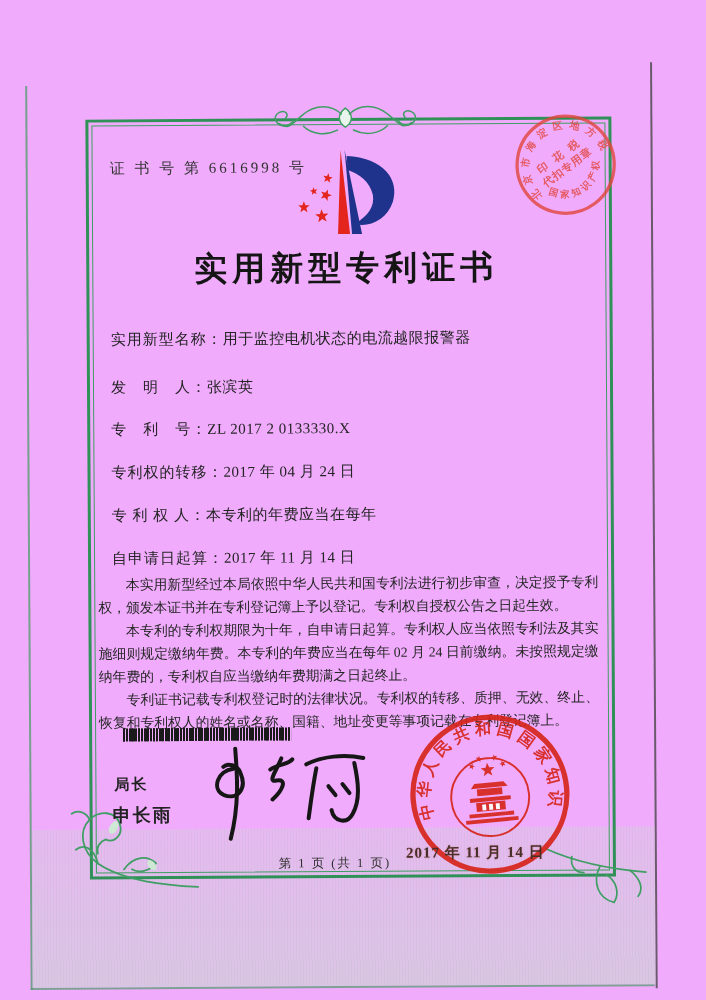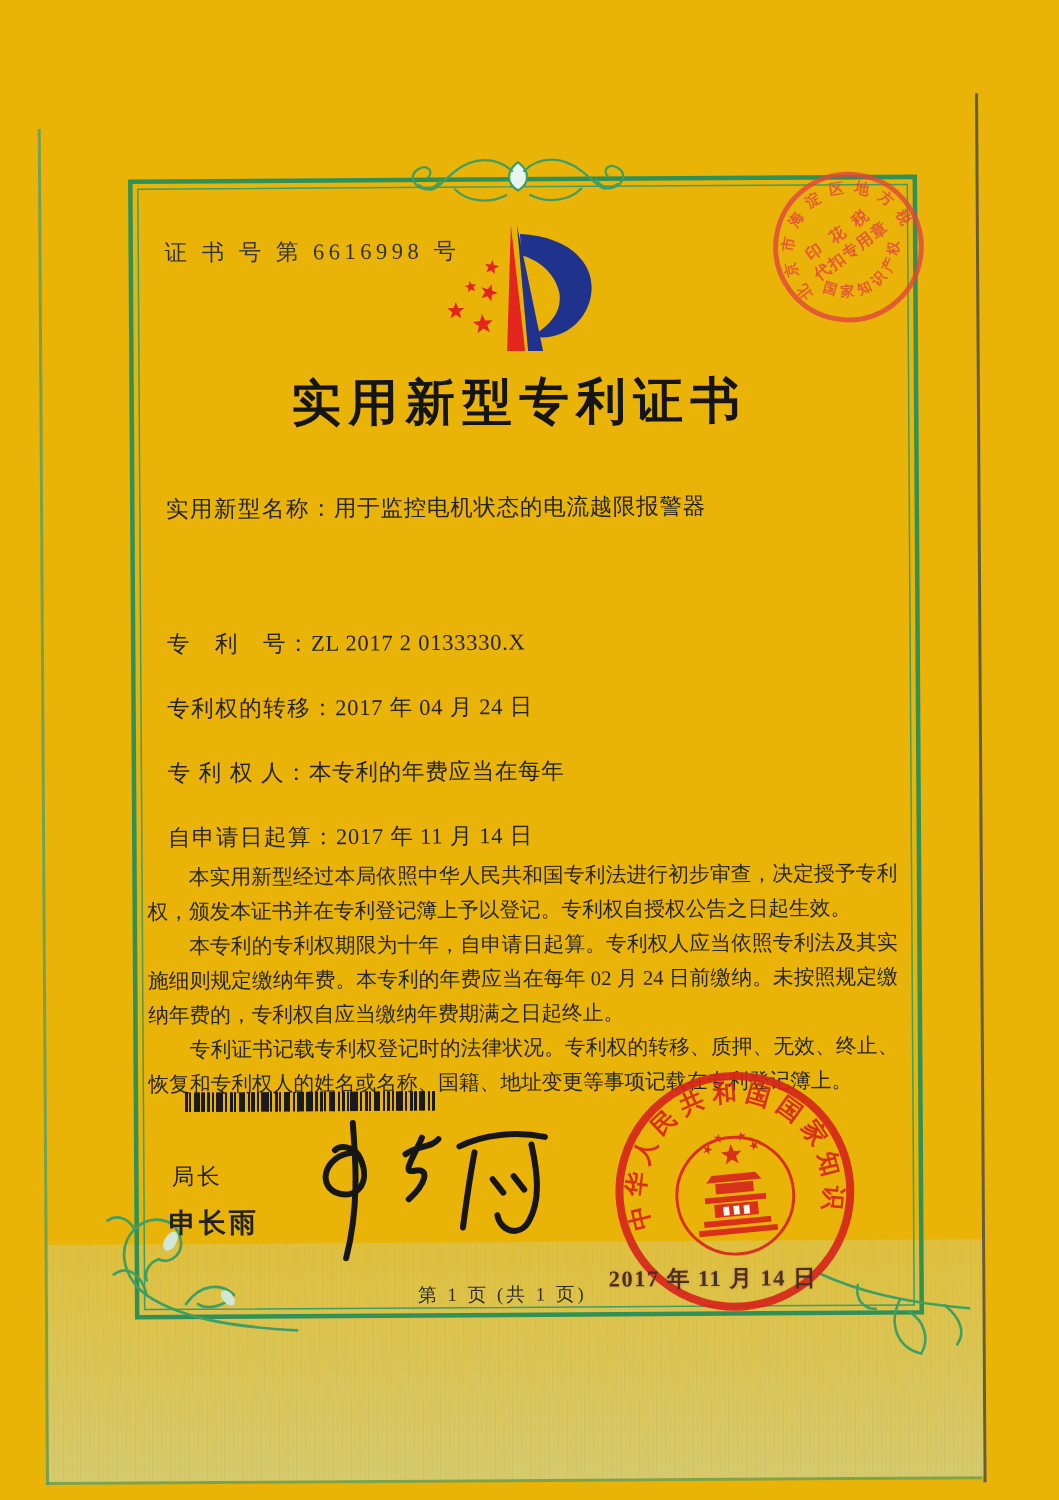--- a/index.html
+++ b/index.html
@@ -1,18 +1,18 @@
 <!DOCTYPE html>
 <html><head>
 <meta charset="utf-8">
 <style>
   html,body{margin:0;padding:0;background:#ffffff;}
   #stage{
     position:relative;width:706px;height:1000px;overflow:hidden;
-    background:#eab308;
+    background:#f0abfc;
     font-family:"Liberation Serif","DejaVu Serif",serif;
     color:#2b2b2b;
   }
   #scan{position:absolute;inset:0;transform:rotate(-0.35deg);transform-origin:50% 55%;}
 
   
   .edge-left{position:absolute;left:28px;top:84px;width:2px;height:904px;background:#4e9c6a;opacity:.75;}
   .edge-bottom{position:absolute;left:28px;top:986px;width:624px;height:2px;background:#4e9c6a;opacity:.7;}
   .edge-right{position:absolute;left:653px;top:64px;width:2px;height:926px;background:#474747;opacity:.8;}
 
@@ -55,21 +55,21 @@
   .paras p{margin:0;text-indent:2em;}
 
   .barcode{
     position:absolute;left:122px;top:727px;width:168px;height:13px;
     background:
       repeating-linear-gradient(90deg,#1a1a1a 0 1.5px,transparent 1.5px 3px),
       repeating-linear-gradient(90deg,#1a1a1a 0 2px,transparent 2px 7.5px),
       repeating-linear-gradient(90deg,#1a1a1a 0 1px,transparent 1px 11px);
   }
 
-  .signer-title{position:absolute;left:113px;top:774px;font-size:15px;font-weight:400;
+  .signer-title{position:absolute;left:113px;top:774px;font-size:15px;font-weight:700;
     font-family:"Liberation Sans","DejaVu Sans",sans-serif;color:#222;letter-spacing:2px;}
   .signer-name{position:absolute;left:111px;top:802px;font-size:18px;font-weight:600;
     font-family:"Liberation Sans","DejaVu Sans",sans-serif;color:#222;letter-spacing:2px;}
 
   .signature{position:absolute;left:192px;top:742px;width:185px;height:100px;}
 
   .seal{position:absolute;left:396px;top:710px;width:185px;height:172px;opacity:.92;transform:rotate(-5deg);}
   .seal-date{
     position:absolute;left:404px;top:844px;width:190px;font-size:15px;font-weight:700;
     color:#463029;letter-spacing:1px;z-index:5;text-shadow:0 0 2px rgba(213,40,28,.35);
@@ -146,20 +146,23 @@
           <path d="M36.1,43.4 L36.1,47.6 L40.0,49.2 L36.0,50.6 L35.7,54.8 L33.1,51.4 L29.0,52.4 L31.5,48.9 L29.3,45.3 L33.3,46.6 Z"></path>
           <path d="M12.0,55.0 L13.5,59.0 L17.7,59.1 L14.4,61.8 L15.5,65.9 L12.0,63.5 L8.5,65.9 L9.6,61.8 L6.3,59.1 L10.5,59.0 Z"></path>
           <path d="M29.4,63.0 L31.5,67.5 L36.4,67.3 L32.9,70.7 L34.6,75.3 L30.3,72.9 L26.4,76.0 L27.3,71.1 L23.2,68.4 L28.1,67.8 Z"></path>
         </g>
     </svg>
 
     <div class="title">实用新型专利证书</div>
 
     <div class="field-row f0">
       <span class="f-label">实用新型名称：</span><span class="f-value">用于监控电机状态的电流越限报警器</span>
+    </div>
+    <div class="field-row f1">
+      <span class="f-label">发　明　人：</span><span class="f-value">张滨英</span>
     </div>
     <div class="field-row f2">
       <span class="f-label">专　利　号：</span><span class="f-value">ZL 2017 2 0133330.X</span>
     </div>
     <div class="field-row f3">
       <span class="f-label">专利权的转移：</span><span class="f-value">2017 年 04 月 24 日</span>
     </div>
     <div class="field-row f4">
       <span class="f-label">专 利 权 人：</span><span class="f-value">本专利的年费应当在每年</span>
     </div>

